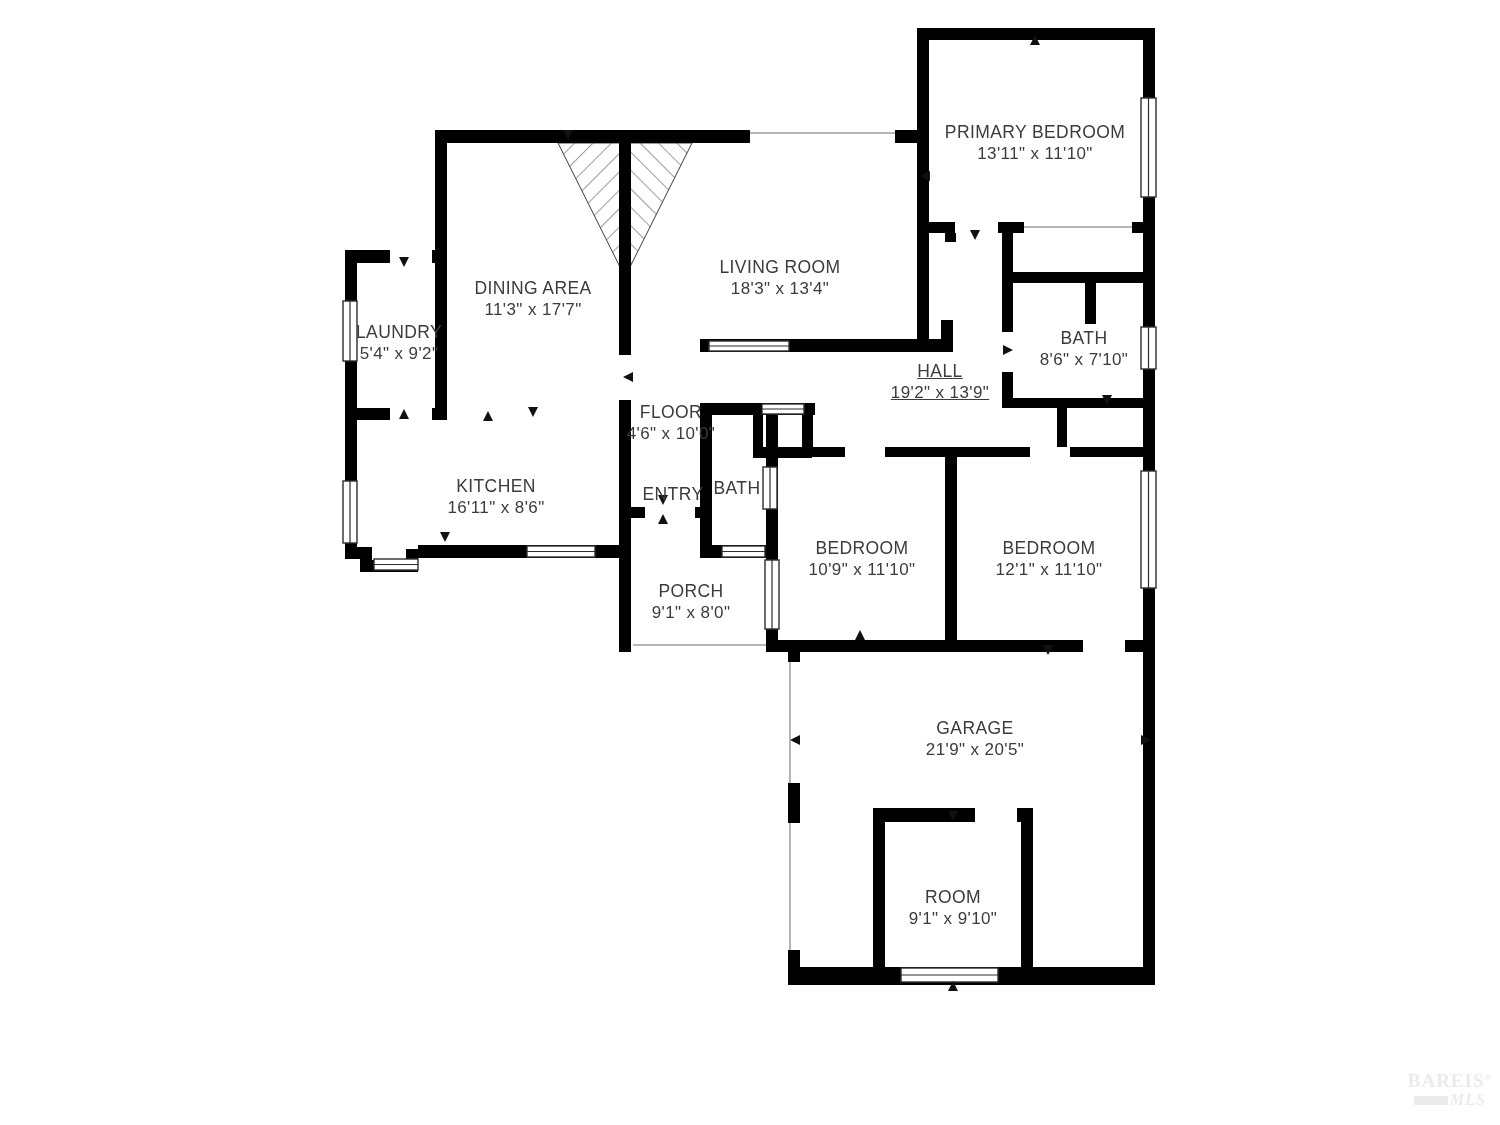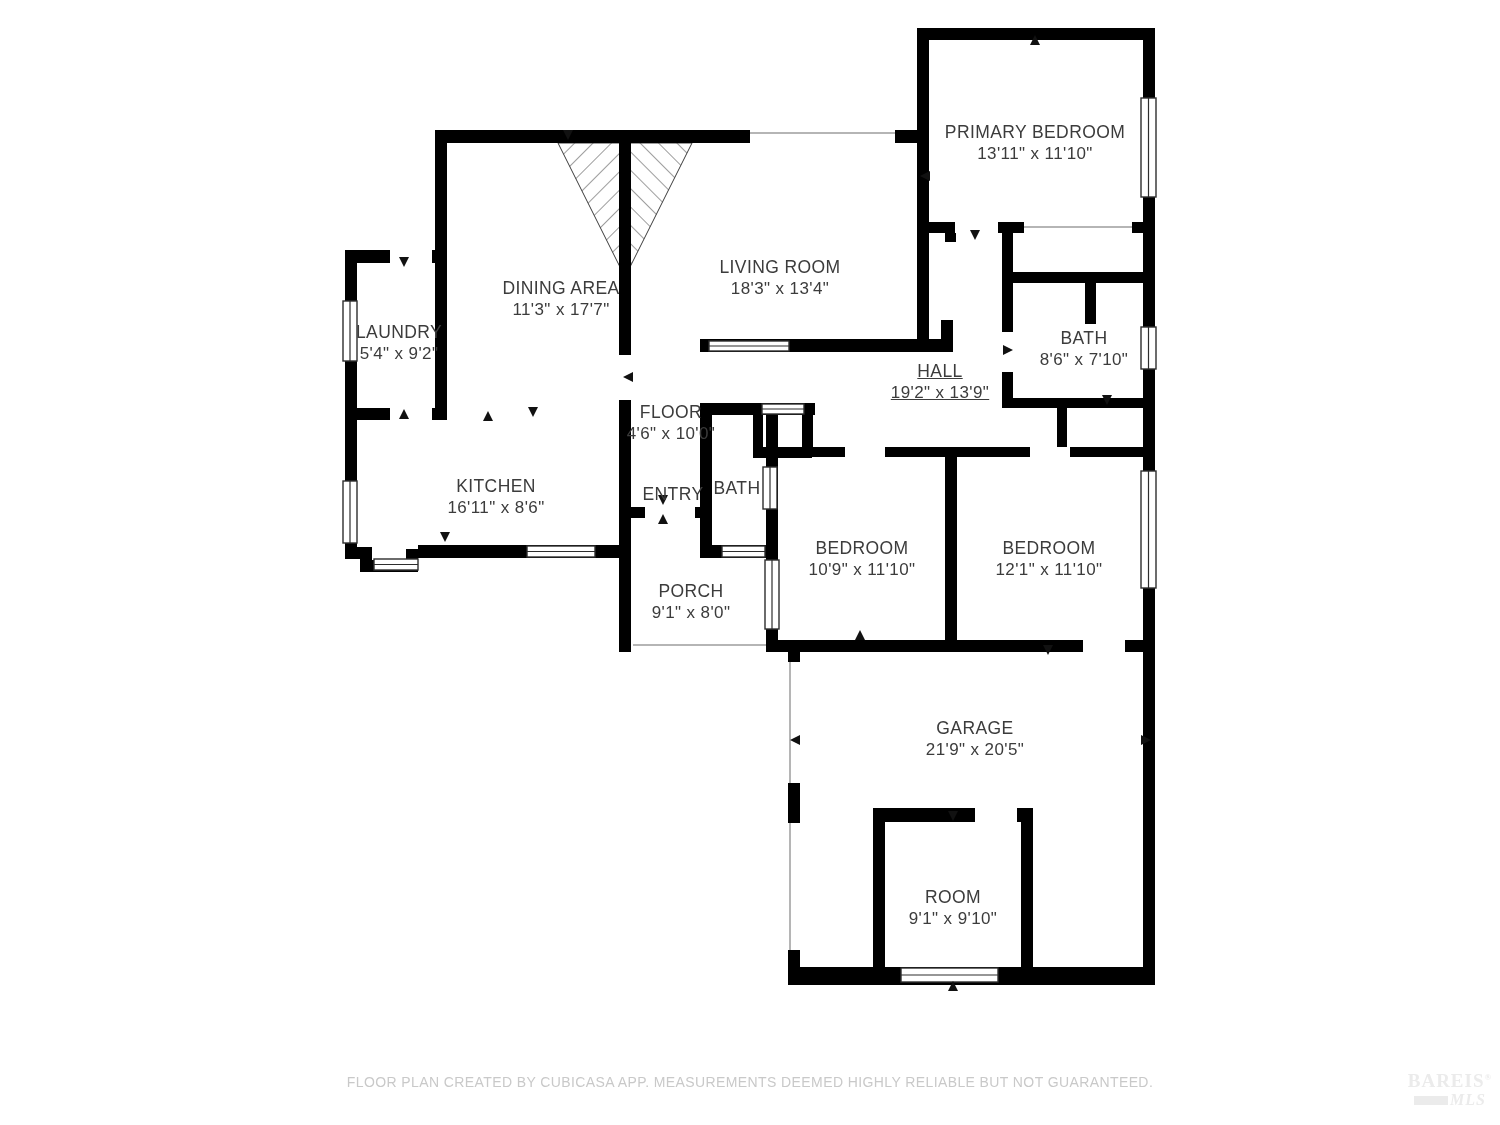--- a/index.html
+++ b/index.html
@@ -154,21 +154,21 @@
   </svg>
 
   <div class="room-label" style="left:1035px;top:121px;">
     <div class="room-name">PRIMARY BEDROOM</div>
     <div class="room-dims">13'11" x 11'10"</div>
   </div>
   <div class="room-label" style="left:780px;top:238px;margin-top:18px;">
     <div class="room-name">LIVING ROOM</div>
     <div class="room-dims">18'3" x 13'4"</div>
   </div>
-  <div class="room-label" style="left:533px;top:277px;margin-left:28px;">
+  <div class="room-label" style="left:533px;top:277px;">
     <div class="room-name">DINING AREA</div>
     <div class="room-dims">11'3" x 17'7"</div>
   </div>
   <div class="room-label" style="left:399px;top:321px;">
     <div class="room-name">LAUNDRY</div>
     <div class="room-dims">5'4" x 9'2"</div>
   </div>
   <div class="room-label" style="left:496px;top:475px;">
     <div class="room-name">KITCHEN</div>
     <div class="room-dims">16'11" x 8'6"</div>
@@ -205,21 +205,20 @@
   </div>
   <div class="room-label" style="left:975px;top:717px;">
     <div class="room-name">GARAGE</div>
     <div class="room-dims">21'9" x 20'5"</div>
   </div>
   <div class="room-label" style="left:953px;top:886px;">
     <div class="room-name">ROOM</div>
     <div class="room-dims">9'1" x 9'10"</div>
   </div>
 
-  <div id="footer-note">FLOOR PLAN CREATED BY CUBICASA APP. MEASUREMENTS DEEMED HIGHLY RELIABLE BUT NOT GUARANTEED.</div>
 
   <div id="brand-logo">
     <div class="l1"><span>BAREIS</span><sup>®</sup></div>
     <div class="l2">
         <span class="bar"></span>
         <span class="mls">MLS</span>
       </div>
   </div>
 </div>
 

